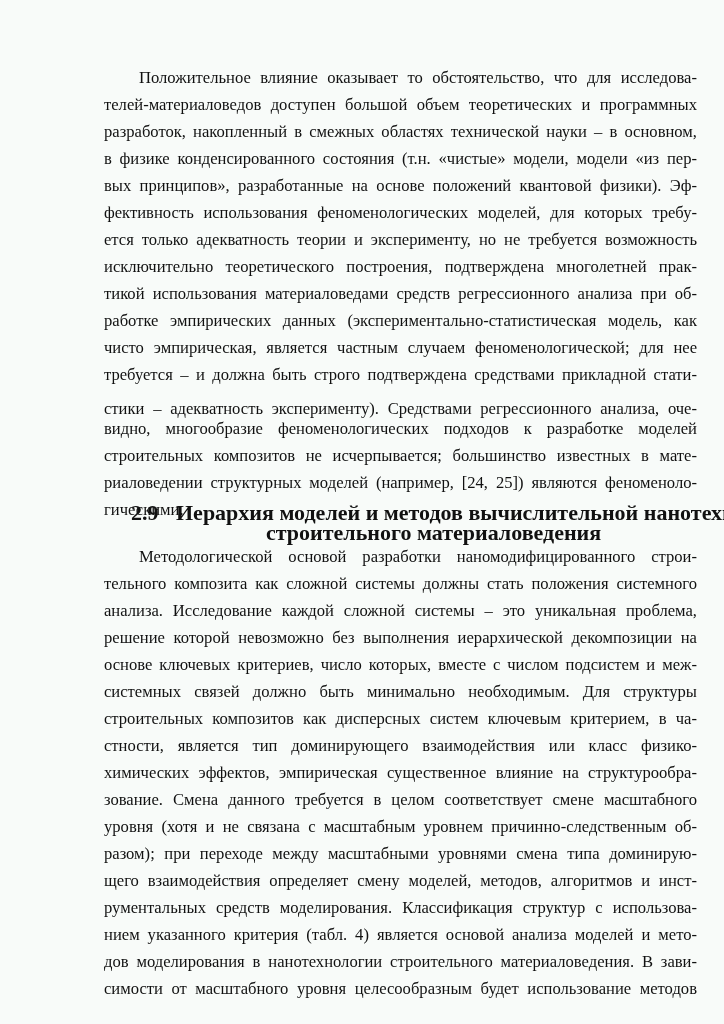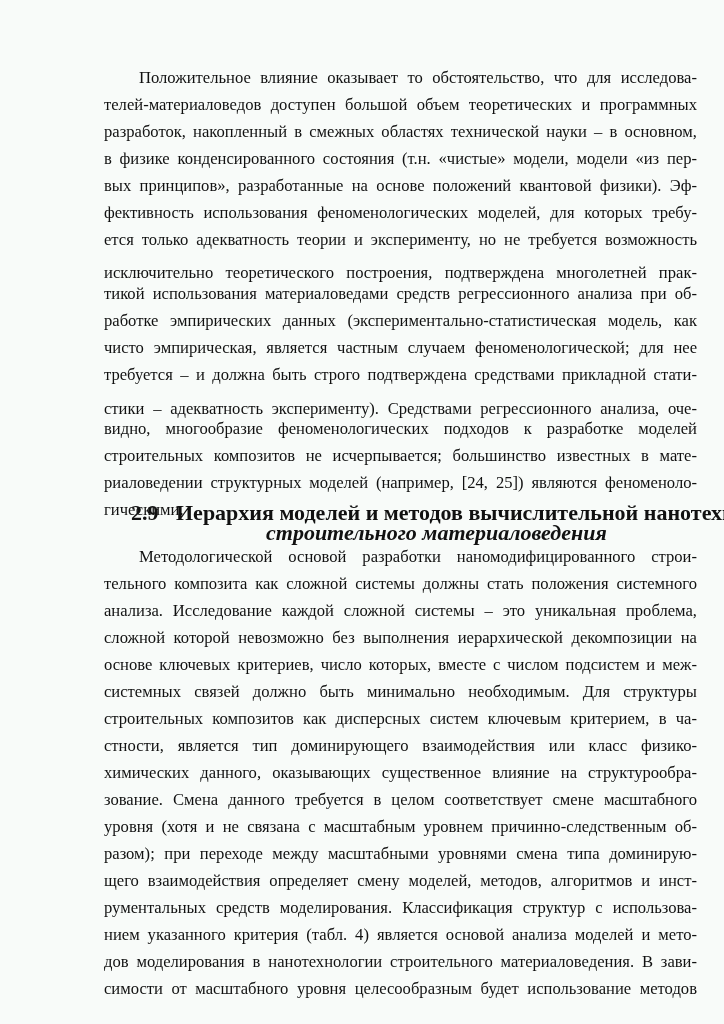--- a/index.html
+++ b/index.html
@@ -27,48 +27,48 @@
 <div class="page">
 
   <div>
     <div class="line indent" style="top:68px">Положительное влияние оказывает то обстоятельство, что для исследова-</div>
     <div class="line" style="top:95px">телей-материаловедов доступен большой объем теоретических и программных</div>
     <div class="line" style="top:122px">разработок, накопленный в смежных областях технической науки – в основном,</div>
     <div class="line" style="top:149px">в физике конденсированного состояния (т.н. «чистые» модели, модели «из пер-</div>
     <div class="line" style="top:176px">вых принципов», разработанные на основе положений квантовой физики). Эф-</div>
     <div class="line" style="top:203px">фективность использования феноменологических моделей, для которых требу-</div>
     <div class="line" style="top:230px">ется только адекватность теории и эксперименту, но не требуется возможность</div>
-    <div class="line" style="top:263px">исключительно теоретического построения, подтверждена многолетней прак-</div>
+    <div class="line" style="top:257px">исключительно теоретического построения, подтверждена многолетней прак-</div>
     <div class="line" style="top:284px">тикой использования материаловедами средств регрессионного анализа при об-</div>
     <div class="line" style="top:311px">работке эмпирических данных (экспериментально-статистическая модель, как</div>
     <div class="line" style="top:338px">чисто эмпирическая, является частным случаем феноменологической; для нее</div>
     <div class="line" style="top:365px">требуется – и должна быть строго подтверждена средствами прикладной стати-</div>
     <div class="line" style="top:399px">стики – адекватность эксперименту). Средствами регрессионного анализа, оче-</div>
     <div class="line" style="top:419px">видно, многообразие феноменологических подходов к разработке моделей</div>
     <div class="line" style="top:446px">строительных композитов не исчерпывается; большинство известных в мате-</div>
     <div class="line" style="top:473px">риаловедении структурных моделей (например, [24, 25]) являются феноменоло-</div>
     <div class="line last" style="top:500px">гическими.</div>
   </div>
 
   <div>
     <span class="heading" style="top:503px; left:131px; top:503px;">2.9</span>
     <span class="heading" style="top:503px; left:176px;text-align:right;">Иерархия моделей и методов вычислительной нанотехнологии</span>
-    <span class="heading" style="top:523px; left:266px;font-style:italic;">строительного материаловедения</span>
+    <span class="heading" style="top:523px; left:266px;">строительного материаловедения</span>
   </div>
 
   <div>
     <div class="line indent" style="top:547px">Методологической основой разработки наномодифицированного строи-</div>
     <div class="line" style="top:574px">тельного композита как сложной системы должны стать положения системного</div>
     <div class="line" style="top:601px">анализа. Исследование каждой сложной системы – это уникальная проблема,</div>
-    <div class="line" style="top:628px">сложной которой невозможно без выполнения иерархической декомпозиции на</div>
+    <div class="line" style="top:628px">решение которой невозможно без выполнения иерархической декомпозиции на</div>
     <div class="line" style="top:655px">основе ключевых критериев, число которых, вместе с числом подсистем и меж-</div>
     <div class="line" style="top:682px">системных связей должно быть минимально необходимым. Для структуры</div>
     <div class="line" style="top:709px">строительных композитов как дисперсных систем ключевым критерием, в ча-</div>
     <div class="line" style="top:736px">стности, является тип доминирующего взаимодействия или класс физико-</div>
-    <div class="line" style="top:763px">химических данного, оказывающих существенное влияние на структурообра-</div>
+    <div class="line" style="top:763px">химических эффектов, эмпирическая существенное влияние на структурообра-</div>
     <div class="line" style="top:790px">зование. Смена данного требуется в целом соответствует смене масштабного</div>
     <div class="line" style="top:817px">уровня (хотя и не связана с масштабным уровнем причинно-следственным об-</div>
     <div class="line" style="top:844px">разом); при переходе между масштабными уровнями смена типа доминирую-</div>
     <div class="line" style="top:871px">щего взаимодействия определяет смену моделей, методов, алгоритмов и инст-</div>
     <div class="line" style="top:898px">рументальных средств моделирования. Классификация структур с использова-</div>
     <div class="line" style="top:925px">нием указанного критерия (табл. 4) является основой анализа моделей и мето-</div>
     <div class="line" style="top:952px">дов моделирования в нанотехнологии строительного материаловедения. В зави-</div>
     <div class="line" style="top:979px">симости от масштабного уровня целесообразным будет использование методов</div>
   </div>
 

